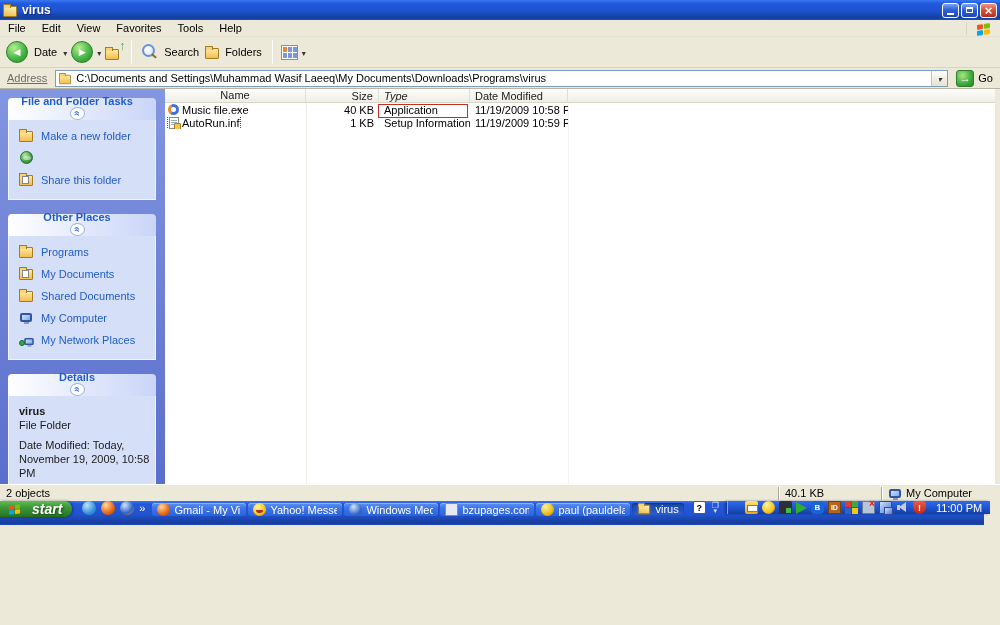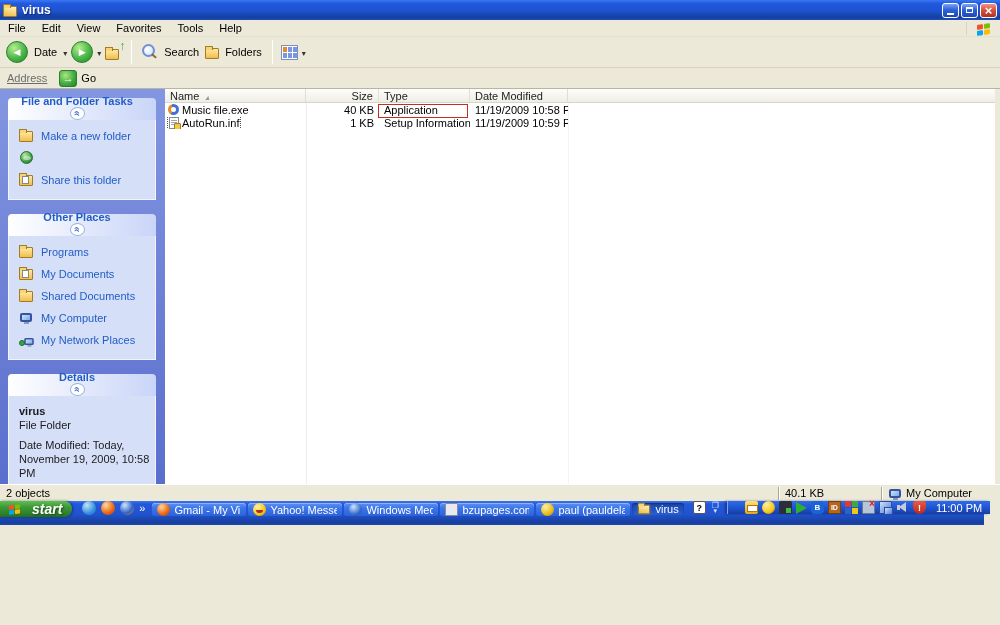--- a/index.html
+++ b/index.html
@@ -97,22 +97,22 @@
   .details-b { color:#1b1b1b; }
   .details-b .dn { font-weight:bold; margin-bottom:2px; }
   .details-b .dm { margin-top:8px; line-height:1.25; }
 
   
   .filearea { flex:1; background:#fff; position:relative; margin-right:5px;
     background-image:linear-gradient(#EFEEE6,#EFEEE6),linear-gradient(#F5F4EE,#F5F4EE);
     background-size:1px 100%,1px 100%; background-position:141px 0,403px 0; background-repeat:no-repeat; }
   .lv-head { display:flex; height:14px; background:linear-gradient(180deg,#FDFDFB,#EFEEE5); border-bottom:1px solid #D8D6C8; }
   .lv-head .hc { border-right:1px solid #E0DFD3; padding:0 5px; color:#222; display:flex; align-items:center; }
-  .hc.c-name { width:141px; } .hc.c-size { width:73px; justify-content:flex-end; }
-  .hc.c-type { width:91px; } .hc.c-date { width:98px; } .hc.c-fill { flex:1; border-right:none; }
+  .hc.c-name { width:141px;flex-direction:column; } .hc.c-size { width:73px; justify-content:flex-end; }
+  .hc.c-type { width:91px;font-style:italic; } .hc.c-date { width:98px; } .hc.c-fill { flex:1; border-right:none; }
   .g-sort::before { content:"\25B4"; color:#9a968a; font-size:8px; margin-left:6px; }
   .lv-row { display:flex; height:13px; align-items:center; color:#000; }
   .lv-row .cell { padding:0 5px; white-space:nowrap; overflow:hidden; }
   .cell.c-name { width:141px; display:flex; align-items:center; gap:3px; padding-left:3px; }
   .cell.c-size { width:73px; text-align:right; justify-content:flex-end; display:flex; }
   .cell.c-type { width:91px; } .cell.c-date { width:98px; }
   .namewrap { display:flex; align-items:center; gap:3px; }
   .namewrap.focus { outline:1px dotted #555; outline-offset:0px; padding:0 1px; }
   .ico-media { width:11px; height:11px; border-radius:50%; flex:none;
     background:conic-gradient(from 210deg,#E98A2B 0 130deg,#3F6FD8 130deg 360deg); position:relative; }
@@ -245,20 +245,27 @@
         <i></i>
         <i></i>
         <i></i>
         <i></i>
       </span>
     <span class="g-dd"></span>
   </div>
 
   <div class="addressbar">
     <span class="addr-label">Address</span>
+    <span class="addr-field">
+      <span class="fold"></span>
+      <span class="addr-text">C:\Documents and Settings\Muhammad Wasif Laeeq\My Documents\Downloads\Programs\virus</span>
+      <span class="addr-dd">
+          <i class="g-dd"></i>
+        </span>
+    </span>
     <span class="gobtn">
       <span class="goarrow"></span>
       <span>Go</span>
     </span>
   </div>
 
   <div class="content">
 
     <div class="taskpane">
 

